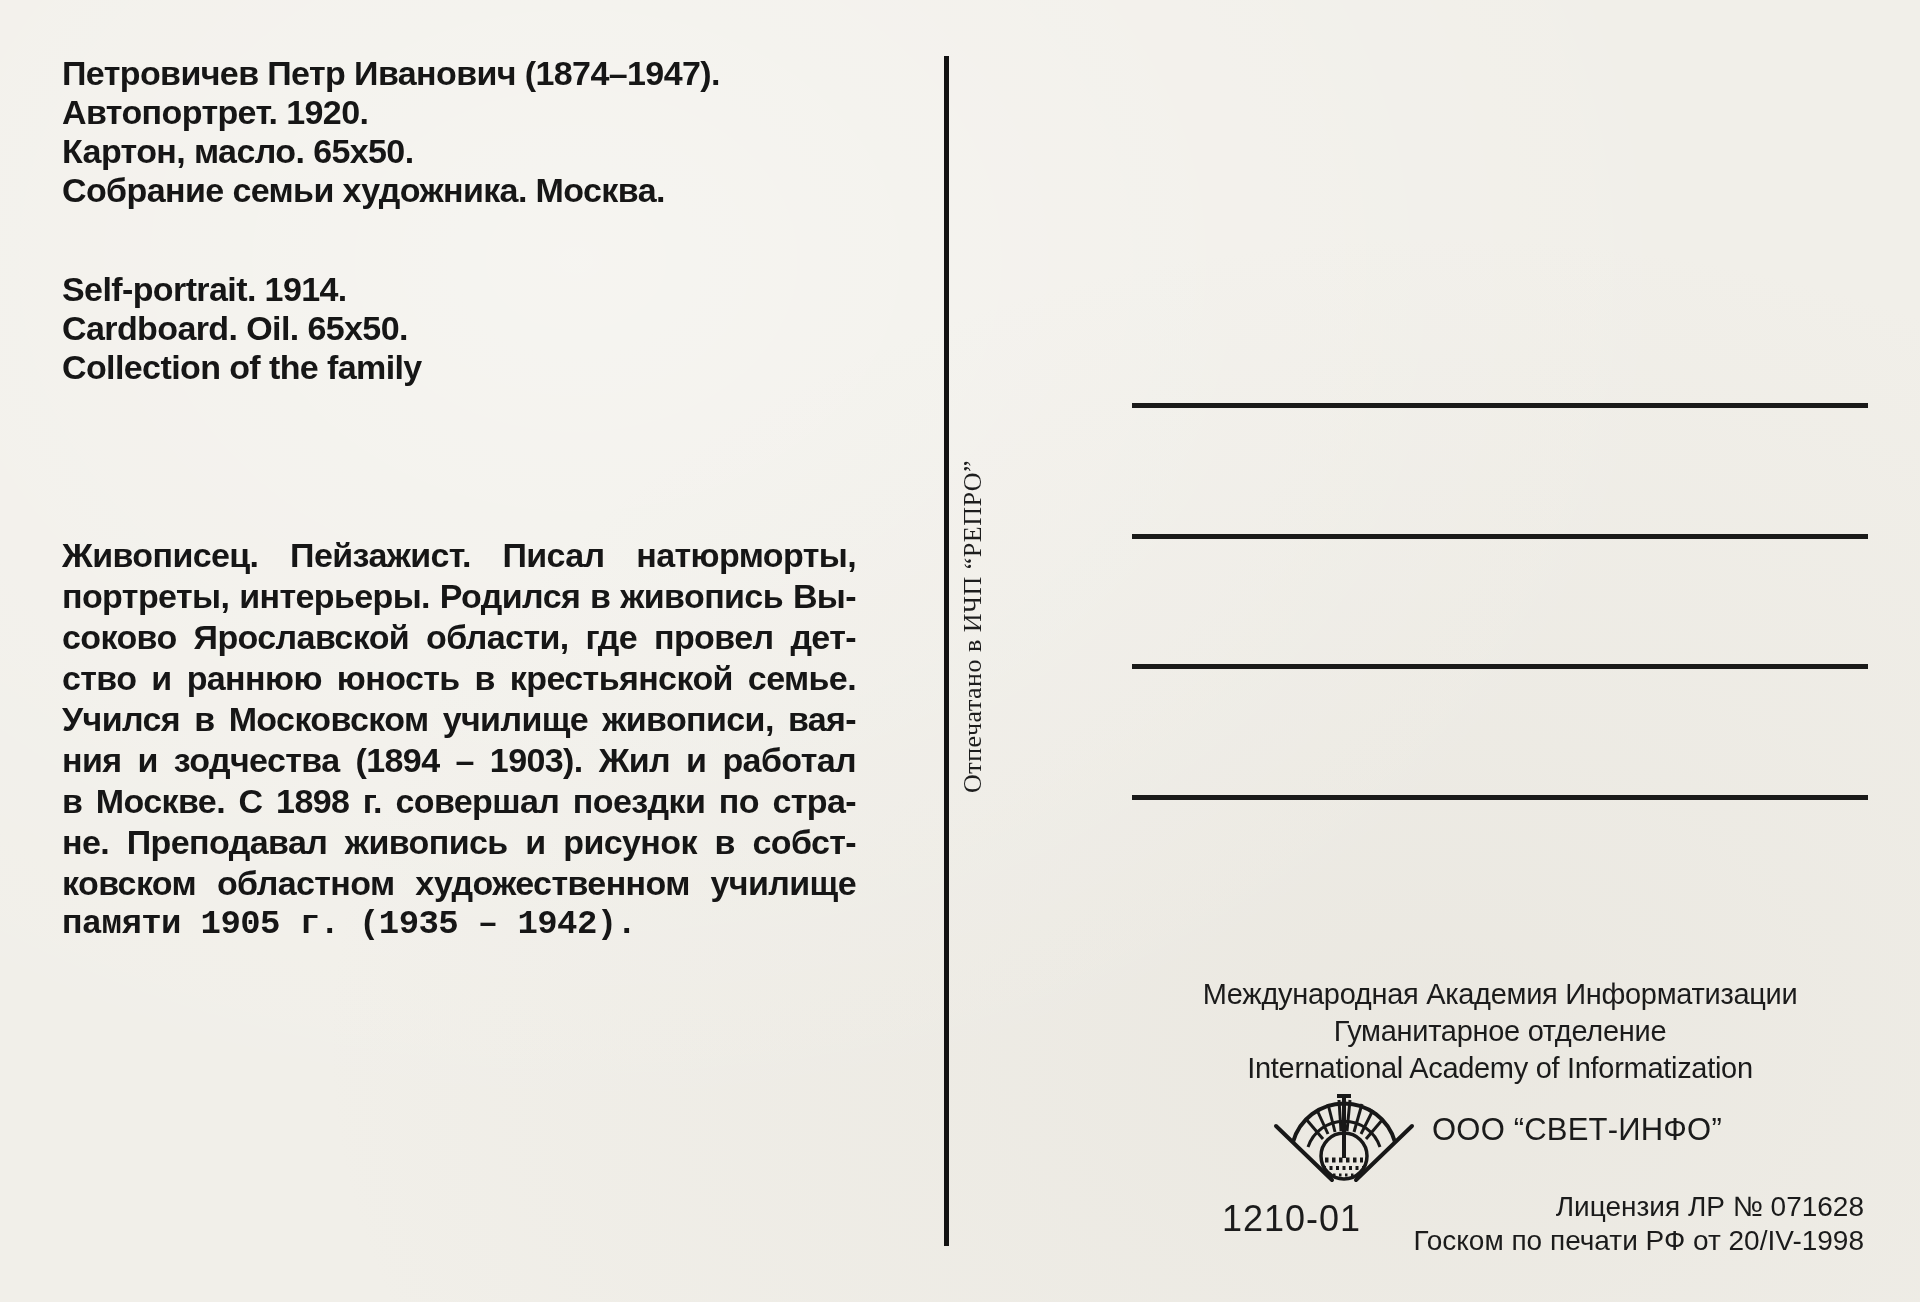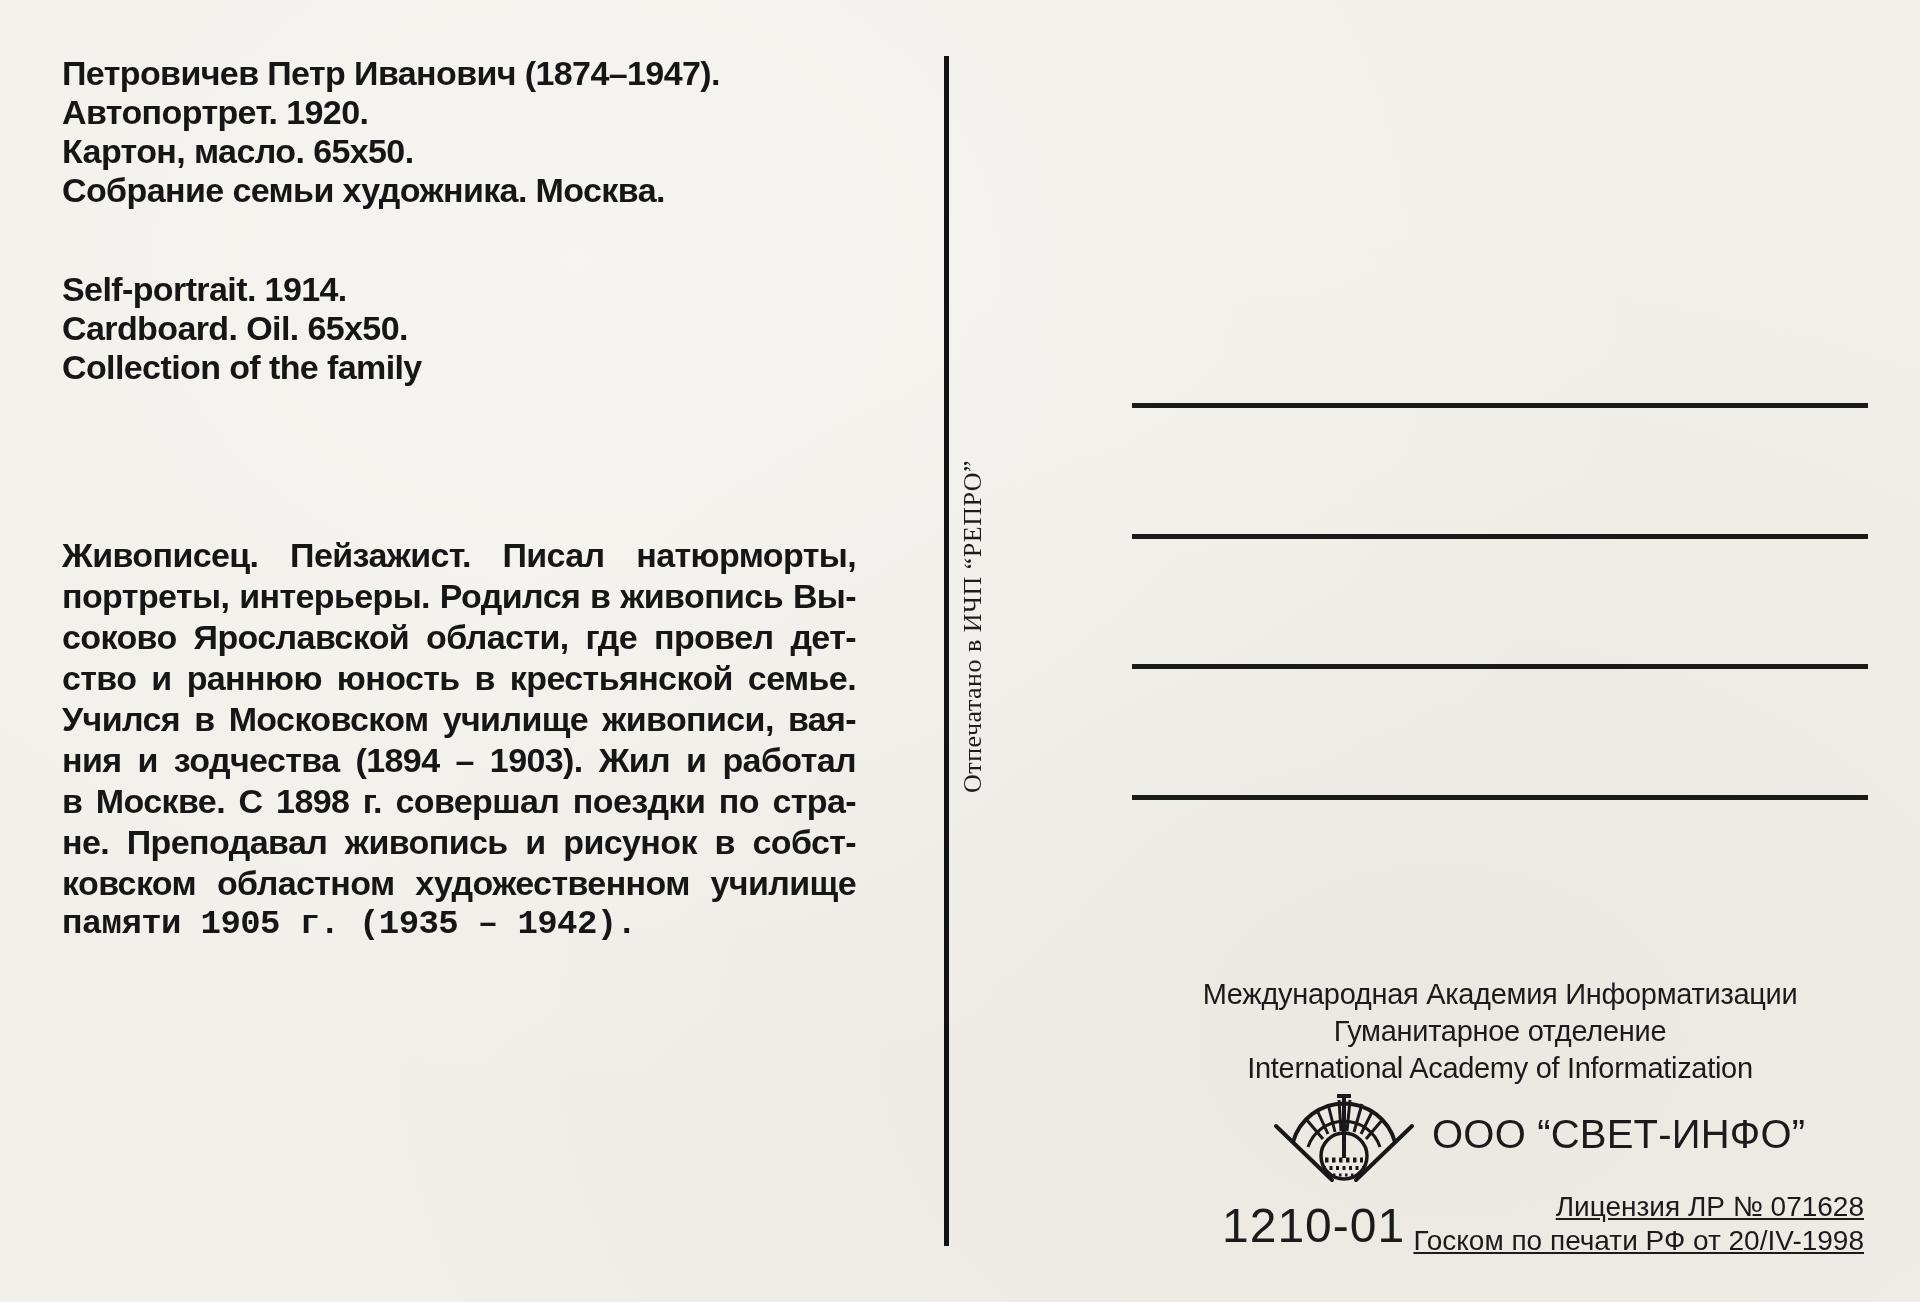--- a/index.html
+++ b/index.html
@@ -65,31 +65,31 @@
     position:absolute; left:1148px; top:976px; width:704px;
     text-align:center; font-size:29px; line-height:37px; font-weight:400;
     letter-spacing:-0.3px; color:#1b1b1b;
   }
 
   .logo {
     position:absolute; left:1270px; top:1086px; width:148px; height:108px;
   }
   .publisher-name {
     position:absolute; left:1432px; top:1112px;
-    font-size:40px; font-weight:400; letter-spacing:0.2px; color:#1b1b1b;
+    font-size:31px; font-weight:400; letter-spacing:0.2px; color:#1b1b1b;
     white-space:nowrap;
   }
   .order-code {
     position:absolute; left:1222px; top:1198px;
-    font-size:48px; font-weight:400; letter-spacing:1px; color:#1b1b1b;
+    font-size:36px; font-weight:400; letter-spacing:1px; color:#1b1b1b;
   }
   .license {
     position:absolute; right:56px; top:1190px;
     text-align:right; font-size:28px; line-height:34px; font-weight:400;
-    color:#1b1b1b; white-space:nowrap;text-decoration:underline;
+    color:#1b1b1b; white-space:nowrap;
   }
 </style>
 </head>
 <body>
 
 <div class="postcard">
 
   <section class="caption-ru">
     <div>Петровичев Петр Иванович (1874–1947).</div>
     <div>Автопортрет. 1920.</div>

